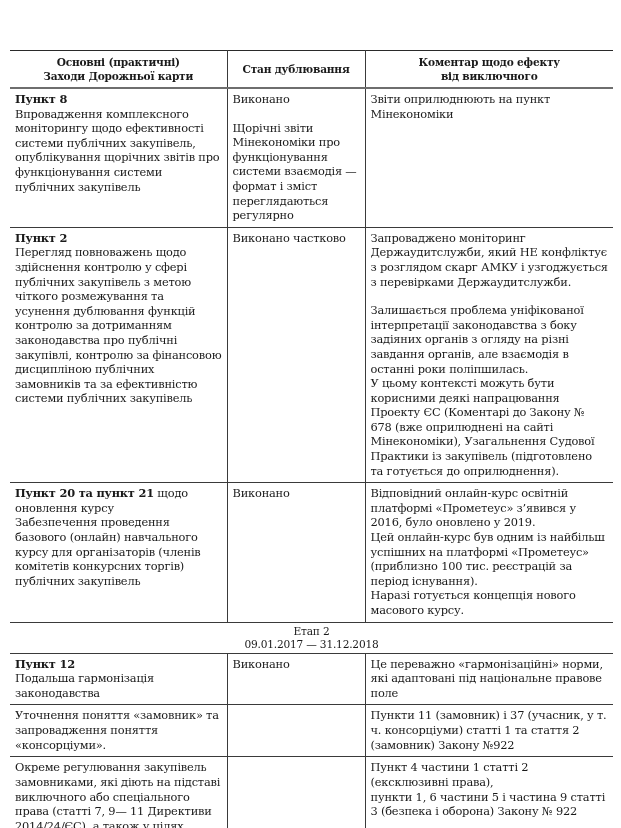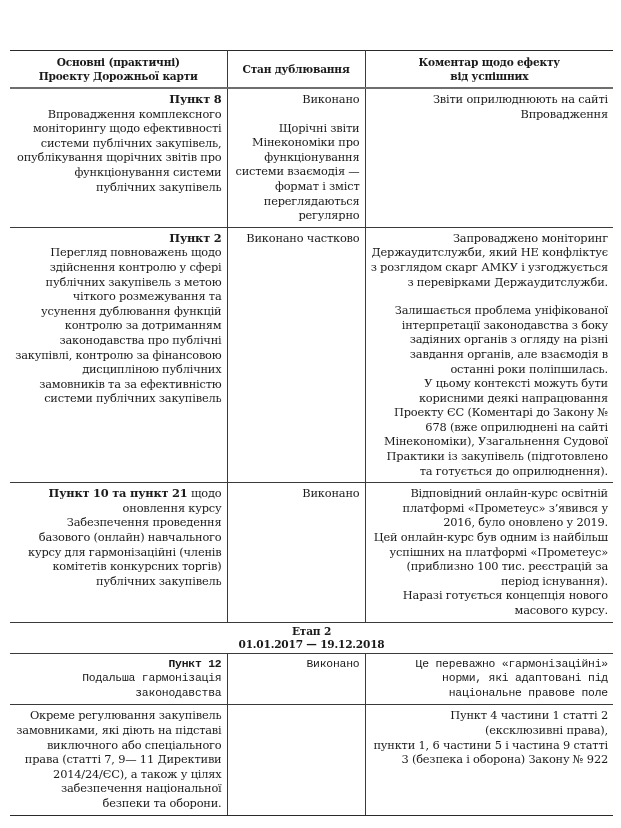--- a/index.html
+++ b/index.html
@@ -27,21 +27,21 @@
       table-layout: fixed;
       font-size: 11.4px;
       line-height: 14.6px;
       letter-spacing: -0.2px;
     }
     col.c1 { width: 217px; }
     col.c2 { width: 138px; }
     col.c3 { width: 248px; }
     th, td {
       vertical-align: top;
-      text-align: right;
+      text-align: left;
       padding: 3px 5px 4px 5px;
       border-left: 1px solid #3a3a3a;
       border-right: 1px solid #3a3a3a;
       border-top: 1px solid #3a3a3a;
       border-bottom: 1px solid #3a3a3a;
     }
     tr > *:first-child { border-left: none; }
     tr > *:last-child { border-right: none; }
     thead th {
       border-top: 1.5px solid #2a2a2a;
@@ -53,75 +53,75 @@
       line-height: 13.5px;
       padding: 5px 4px 4px 4px;
       height: 22px;
     }
     .bold { font-weight: bold; }
     .row-p8 td { height: 119px; }
     .row-p9 td { height: 240px; }
     .row-p10 td { height: 125px; }
     .row-stage td {
       text-align: center;
-      font-weight: bold;
+      font-weight: normal;
       font-size: 10.6px;
       line-height: 13px;
       padding: 2px 4px 2px 4px;
       height: 25px;
       border-left: none;
       border-right: none;
       margin-top: 24px;
     }
-    .row-p12 td { height: 38px; font-family: Liberation Mono, monospace; }
+    .row-p12 td { height: 38px; }
     .row-cons td { height: 44px; }
     .row-excl td { height: 92px; }
     tbody tr:last-child td { border-bottom: 1.5px solid #2a2a2a; }
     .gap { display: block; height: 14px; }
     .para { display: block; }
   </style>
 </head>
 <body>
 
 <div class="page">
   <table>
     <colgroup>
       <col class="c1">
         <col class="c2">
         <col class="c3">
     </colgroup>
     <thead>
       <tr>
         <th>
           <span class="para">Основні (практичні)</span>
-          <span class="para">Проекту Дорожньої карти</span>
+          <span class="para">Заходи Дорожньої карти</span>
         </th>
         <th>
           <span>Стан дублювання</span>
         </th>
         <th>
           <span class="para">Коментар щодо ефекту</span>
-          <span class="para">від успішних</span>
+          <span class="para">від виключного</span>
         </th>
       </tr>
     </thead>
     <tbody>
 
       <tr class="row-p8">
         <td>
           <span class="para bold">Пункт 8</span>
           <span class="para">Впровадження комплексного моніторингу щодо ефективності системи публічних закупівель, опублікування щорічних звітів про функціонування системи публічних закупівель</span>
         </td>
         <td>
           <span class="para">Виконано</span>
           <span class="gap"></span>
           <span class="para">Щорічні звіти Мінекономіки про функціонування системи взаємодія — формат і зміст переглядаються регулярно</span>
         </td>
         <td>
-          <span class="para">Звіти оприлюднюють на сайті Впровадження</span>
+          <span class="para">Звіти оприлюднюють на пункт Мінекономіки</span>
         </td>
       </tr>
 
       <tr class="row-p9">
         <td>
           <span class="para bold">Пункт 2</span>
           <span class="para">Перегляд повноважень щодо здійснення контролю у сфері публічних закупівель з метою чіткого розмежування та усунення дублювання функцій контролю за дотриманням законодавства про публічні закупівлі, контролю за фінансовою дисципліною публічних замовників та за ефективністю системи публічних закупівель</span>
         </td>
         <td>
           <span class="para">Виконано частково</span>
@@ -129,53 +129,64 @@
         <td>
           <span class="para">Запроваджено моніторинг Держаудитслужби, який НЕ конфліктує з розглядом скарг АМКУ і узгоджується з перевірками Держаудитслужби.</span>
           <span class="gap"></span>
           <span class="para">Залишається проблема уніфікованої інтерпретації законодавства з боку задіяних органів з огляду на різні завдання органів, але взаємодія в останні роки поліпшилась.</span>
           <span class="para">У цьому контексті можуть бути корисними деякі напрацювання Проекту ЄС (Коментарі до Закону № 678 (вже оприлюднені на сайті Мінекономіки), Узагальнення Судової Практики із закупівель (підготовлено та готується до оприлюднення).</span>
         </td>
       </tr>
 
       <tr class="row-p10">
         <td>
-          <span class="para"><span class="bold">Пункт 10 та пункт 21</span><span> щодо оновлення курсу</span></span>
-          <span class="para">Забезпечення проведення базового (онлайн) навчального курсу для гармонізаційні (членів комітетів конкурсних торгів) публічних закупівель</span>
+          <span class="para"><span class="bold">Пункт 20 та пункт 21</span><span> щодо оновлення курсу</span></span>
+          <span class="para">Забезпечення проведення базового (онлайн) навчального курсу для організаторів (членів комітетів конкурсних торгів) публічних закупівель</span>
         </td>
         <td>
           <span class="para">Виконано</span>
         </td>
         <td>
           <span class="para">Відповідний онлайн-курс освітній платформі «Прометеус» з’явився у 2016, було оновлено у 2019.</span>
           <span class="para">Цей онлайн-курс був одним із найбільш успішних на платформі «Прометеус» (приблизно 100 тис. реєстрацій за період існування).</span>
           <span class="para">Наразі готується концепція нового масового курсу.</span>
         </td>
       </tr>
 
       <tr class="row-stage">
         <td colspan="3">
           <span class="para">Етап 2</span>
-          <span class="para">01.01.2017 — 19.12.2018</span>
+          <span class="para">09.01.2017 — 31.12.2018</span>
         </td>
       </tr>
 
       <tr class="row-p12">
         <td>
           <span class="para bold">Пункт 12</span>
           <span class="para">Подальша гармонізація законодавства</span>
         </td>
         <td>
           <span class="para">Виконано</span>
         </td>
         <td>
           <span class="para">Це переважно «гармонізаційні» норми, які адаптовані під національне правове поле</span>
         </td>
       </tr>
 
+      <tr class="row-cons">
+        <td>
+          <span class="para">Уточнення поняття «замовник» та запровадження поняття «консорціуми».</span>
+        </td>
+        <td>
+          <span class="para"></span>
+        </td>
+        <td>
+          <span class="para">Пункти 11 (замовник) і 37 (учасник, у т. ч. консорціуми) статті 1 та стаття 2 (замовник) Закону №922</span>
+        </td>
+      </tr>
 
       <tr class="row-excl">
         <td>
           <span class="para">Окреме регулювання закупівель замовниками, які діють на підставі виключного або спеціального права (статті 7, 9— 11 Директиви 2014/24/ЄС), а також у цілях забезпечення національної безпеки та оборони.</span>
         </td>
         <td>
           <span class="para"></span>
         </td>
         <td>
           <span class="para">Пункт 4 частини 1 статті 2 (ексклюзивні права),</span>

